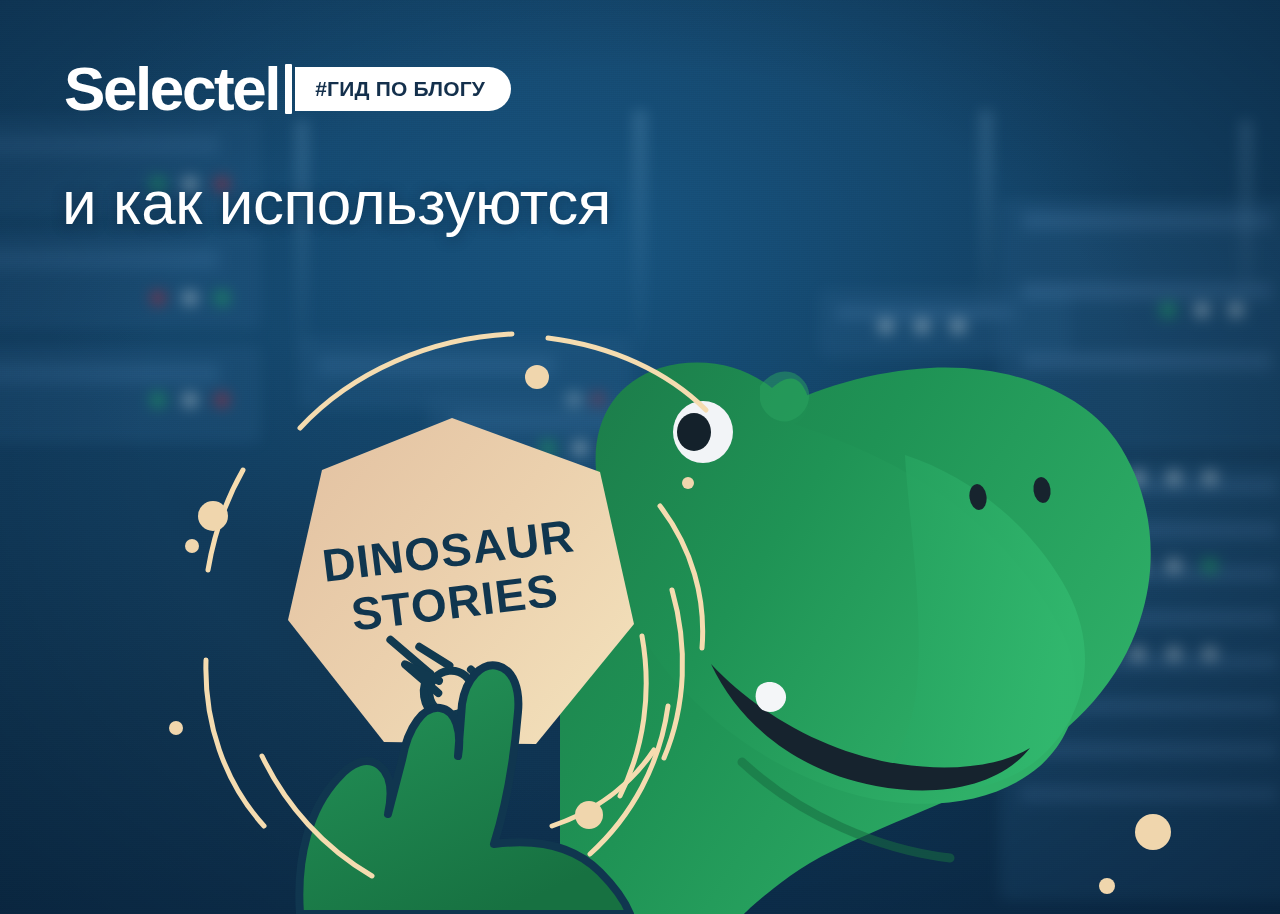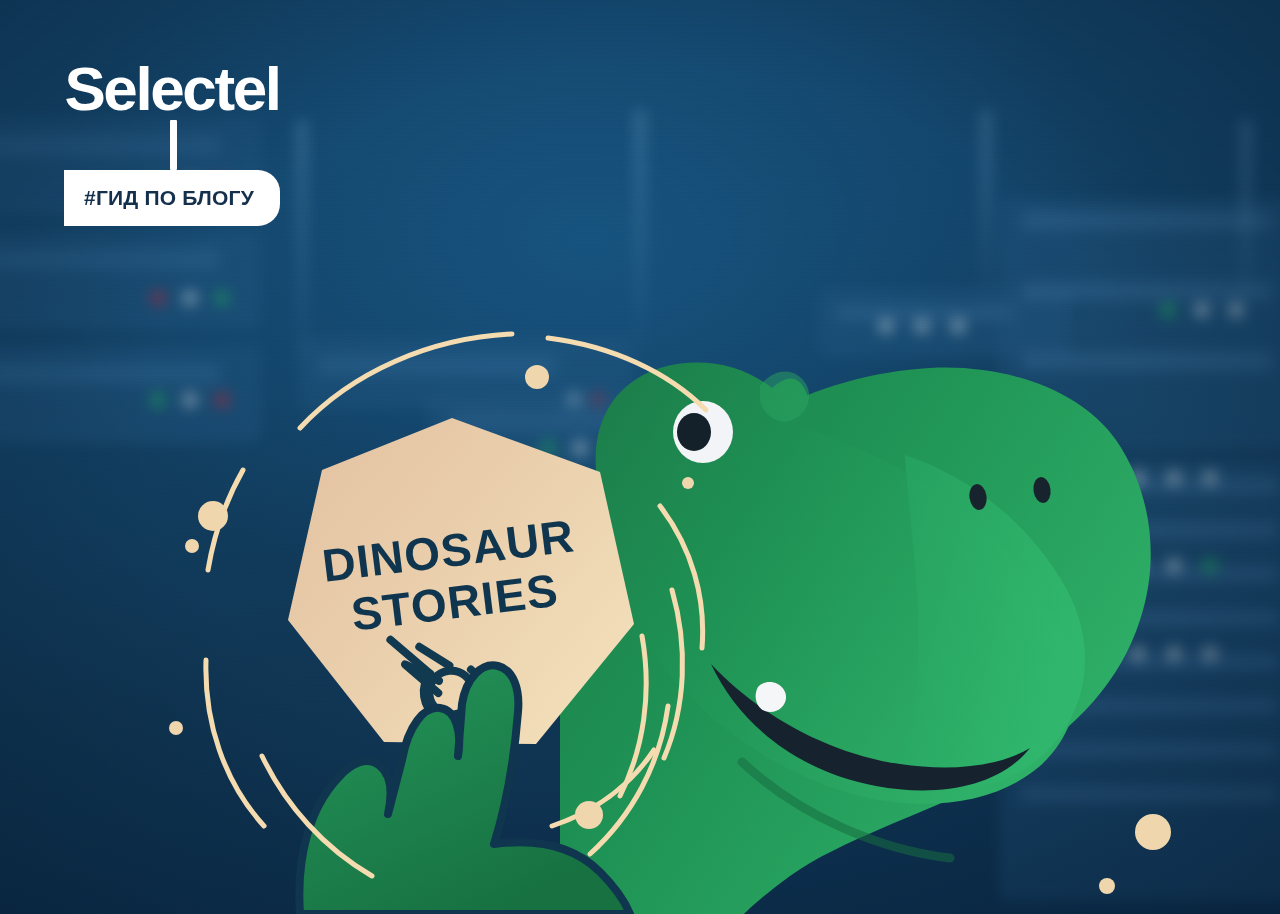--- a/index.html
+++ b/index.html
@@ -31,25 +31,25 @@
           background:linear-gradient(180deg,rgba(150,200,235,.30),rgba(150,200,235,0));}
 
   .grain{position:absolute;inset:0;pointer-events:none;opacity:.35;mix-blend-mode:overlay;
     background-image:
       repeating-linear-gradient(0deg,rgba(255,255,255,.035) 0 1px,rgba(0,0,0,.035) 1px 2px),
       repeating-linear-gradient(90deg,rgba(255,255,255,.03) 0 1px,rgba(0,0,0,.03) 1px 2px);}
   .vignette{position:absolute;inset:0;pointer-events:none;
     background:radial-gradient(ellipse 1100px 780px at 50% 46%,rgba(0,0,0,0) 45%,rgba(2,18,36,.55) 100%);}
 
   
-  .header{position:absolute;left:64px;top:58px;display:flex;align-items:center;z-index:40;flex-direction:column;}
+  .header{position:absolute;left:64px;top:58px;display:flex;align-items:center;z-index:40;}
   .logo{font-size:62px;line-height:62px;font-weight:700;color:#ffffff;letter-spacing:-2.4px;
         font-family:"Liberation Sans", sans-serif;}
   .logo-bar{width:7px;height:50px;background:#fff;margin:0 3px 0 6px;border-radius:1px;}
-  .badge{height:56px;display:flex;align-items:center;padding:0 26px 0 20px;margin-left:0;
+  .badge{height:44px;display:flex;align-items:center;padding:0 26px 0 20px;margin-left:0;
          background:#ffffff;border-radius:0 22px 22px 0;}
   .badge-text{font-size:21px;font-weight:700;color:#14304c;letter-spacing:.2px;white-space:nowrap;}
 
   
   .headline{position:absolute;left:62px;top:168px;width:1180px;z-index:40;
     color:#fff;font-size:62px;line-height:1.14;font-weight:400;letter-spacing:-.4px;
     text-shadow:0 2px 14px rgba(5,25,45,.45);}
   .headline span{display:block;}
 
   
@@ -275,15 +275,16 @@
 
   <div class="header">
     <div class="logo">Selectel</div>
     <div class="logo-bar"></div>
     <div class="badge">
       <span class="badge-text">#ГИД ПО БЛОГУ</span>
     </div>
   </div>
 
   <div class="headline">
+    <span>и как используются</span>
   </div>
 
 </div>
 
 </body></html>

